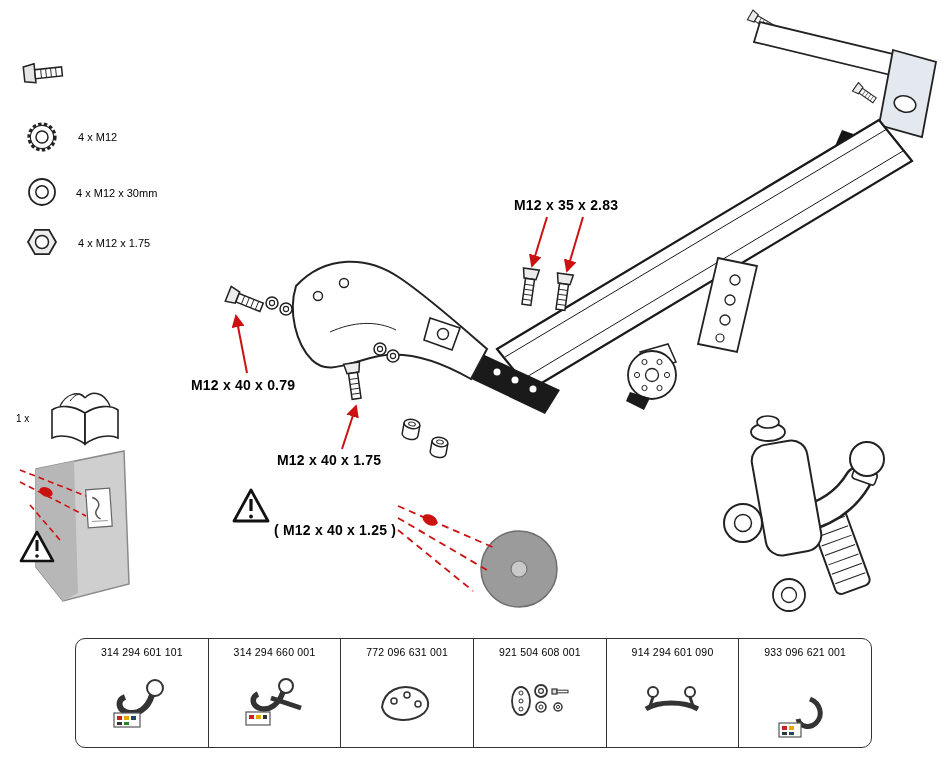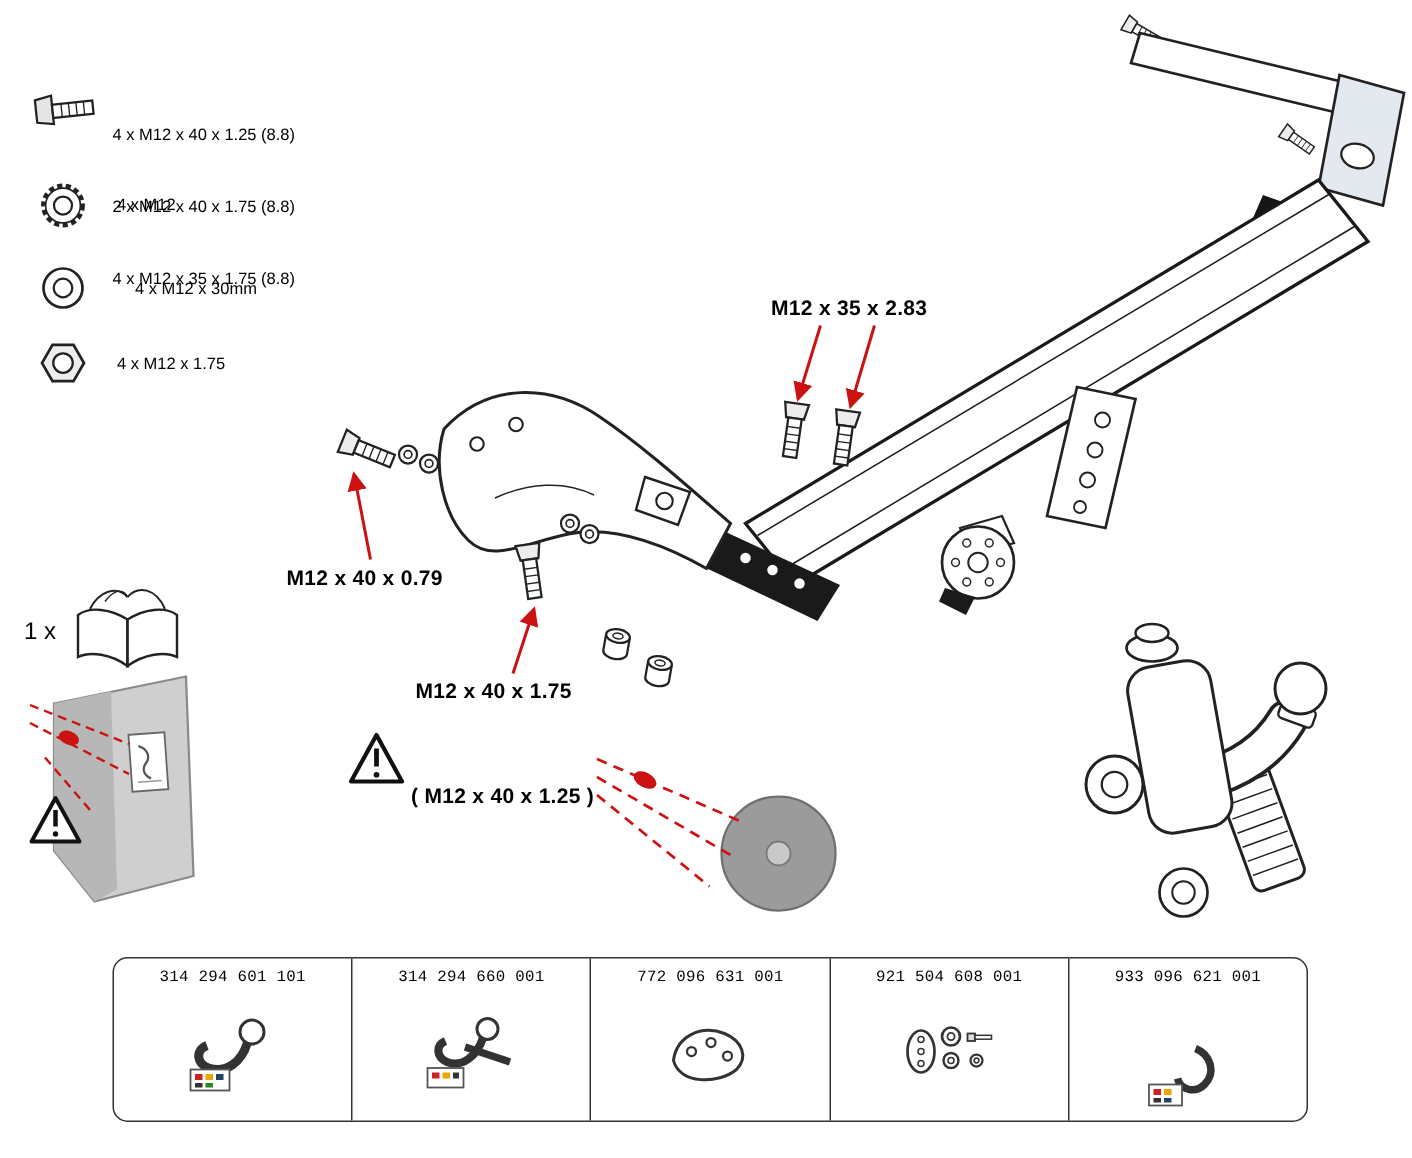--- a/index.html
+++ b/index.html
@@ -2,27 +2,27 @@
 <html><head>
 <meta charset="utf-8">
 <style>
   html,body{margin:0;padding:0;background:#fff;}
   .page{position:relative;width:941px;height:772px;background:#fff;overflow:hidden;
         font-family:"Liberation Sans",sans-serif;color:#000;}
   svg.layer{position:absolute;left:0;top:0;}
   .lbl{position:absolute;white-space:pre;}
   .spec{font-size:11px;line-height:16px;font-weight:400;}
   .callout{font-size:14px;font-weight:600;letter-spacing:.2px;}
-  .qty{font-size:16px;font-weight:400;}
+  .qty{font-size:10px;font-weight:400;}
   .strip{position:absolute;left:75px;top:638px;width:797px;height:110px;border:1.6px solid #333;
          border-radius:10px;display:flex;box-sizing:border-box;background:#fff;}
   .cell{flex:1;border-right:1.3px solid #333;display:flex;flex-direction:column;align-items:center;
         padding-top:7px;box-sizing:border-box;min-width:0;}
   .cell:last-child{border-right:none;gap:28px;}
-  .pn{font-size:10.5px;letter-spacing:.2px;white-space:nowrap;font-family:Liberation Mono, monospace;}
+  .pn{font-size:10.5px;letter-spacing:.2px;white-space:nowrap;}
   .thumb{flex:1;display:flex;align-items:center;justify-content:center;}
 </style>
 </head>
 <body>
 
 <div class="page">
 
   <svg class="layer" width="941" height="772" viewBox="0 0 941 772">
     <defs>
       <marker id="arr" viewBox="0 0 10 10" refX="8.5" refY="5" markerWidth="6.5" markerHeight="6.5" orient="auto">
@@ -197,27 +197,22 @@
       </g>
       <ellipse cx="768" cy="432" rx="17" ry="9" stroke-width="1.8"></ellipse>
       <ellipse cx="768" cy="422" rx="11" ry="6" stroke-width="1.6"></ellipse>
       <circle cx="743" cy="523" r="19" stroke-width="2"></circle>
       <circle cx="743" cy="523" r="8.5" stroke-width="1.5"></circle>
       <circle cx="789" cy="595" r="16" stroke-width="1.8"></circle>
       <circle cx="789" cy="595" r="7.5" stroke-width="1.3"></circle>
     </g>
   </svg>
 
-  <div class="lbl spec" style="left:75px;top:50px">
-    <div>4 x M12 x 40 x 1.25 (8.8)</div>
-    <div>2 x M12 x 40 x 1.75 (8.8)</div>
-    <div>4 x M12 x 35 x 1.75 (8.8)</div>
-  </div>
   <div class="lbl spec" style="left:78px;top:129px">4 x M12</div>
-  <div class="lbl spec" style="left:90px;top:185px">4 x M12 x 30mm</div>
+  <div class="lbl spec" style="left:76px;top:185px">4 x M12 x 30mm</div>
   <div class="lbl spec" style="left:78px;top:235px">4 x M12 x 1.75</div>
 
   <div class="lbl callout" style="left:514px;top:197px">M12 x 35 x 2.83</div>
   <div class="lbl callout" style="left:191px;top:377px">M12 x 40 x 0.79</div>
   <div class="lbl callout" style="left:277px;top:452px">M12 x 40 x 1.75</div>
   <div class="lbl callout" style="left:274px;top:522px">( M12 x 40 x 1.25 )</div>
   <div class="lbl qty" style="left:16px;top:413px">1 x</div>
 
   <div class="strip">
 
@@ -278,20 +273,32 @@
           <circle cx="34" cy="30" r="2" fill="#fff" stroke="#333" stroke-width="1"></circle>
           <rect x="45" y="12" width="5" height="5" fill="#ddd" stroke="#333" stroke-width="1.2"></rect>
           <rect x="50" y="13.2" width="11" height="2.6" fill="#fff" stroke="#333" stroke-width="1"></rect>
           <circle cx="51" cy="30" r="4" fill="#fff" stroke="#333" stroke-width="1.5"></circle>
           <circle cx="51" cy="30" r="1.6" fill="#fff" stroke="#333" stroke-width="1"></circle>
         </svg>
       </div>
     </div>
 
 
+    <div class="cell">
+      <div class="pn">914 294 601 090</div>
+      <div class="thumb">
+        <svg width="66" height="52" viewBox="0 0 66 52">
+          <path d="M6,32 C18,24 44,24 58,32" stroke="#333" stroke-width="5" fill="none"></path>
+          <circle cx="13" cy="15" r="5" fill="#fff" stroke="#333" stroke-width="2"></circle>
+          <path d="M13,20 L10,29" stroke="#333" stroke-width="3" fill="none"></path>
+          <circle cx="50" cy="15" r="5" fill="#fff" stroke="#333" stroke-width="2"></circle>
+          <path d="M50,20 L53,29" stroke="#333" stroke-width="3" fill="none"></path>
+        </svg>
+      </div>
+    </div>
 
     <div class="cell">
       <div class="pn">933 096 621 001</div>
       <div class="thumb">
         <svg width="66" height="52" viewBox="0 0 66 52">
           <path d="M38,8 C48,12 52,24 44,32 C38,38 28,36 26,28" fill="none" stroke="#333" stroke-width="5"></path>
           <rect x="7" y="32" width="22" height="14" fill="#fff" stroke="#555" stroke-width="1.2"></rect>
           <rect x="10" y="35" width="5" height="4" fill="#c22"></rect>
             <rect x="17" y="35" width="5" height="4" fill="#e9a800"></rect>
           <rect x="10" y="41" width="5" height="3" fill="#333"></rect>

